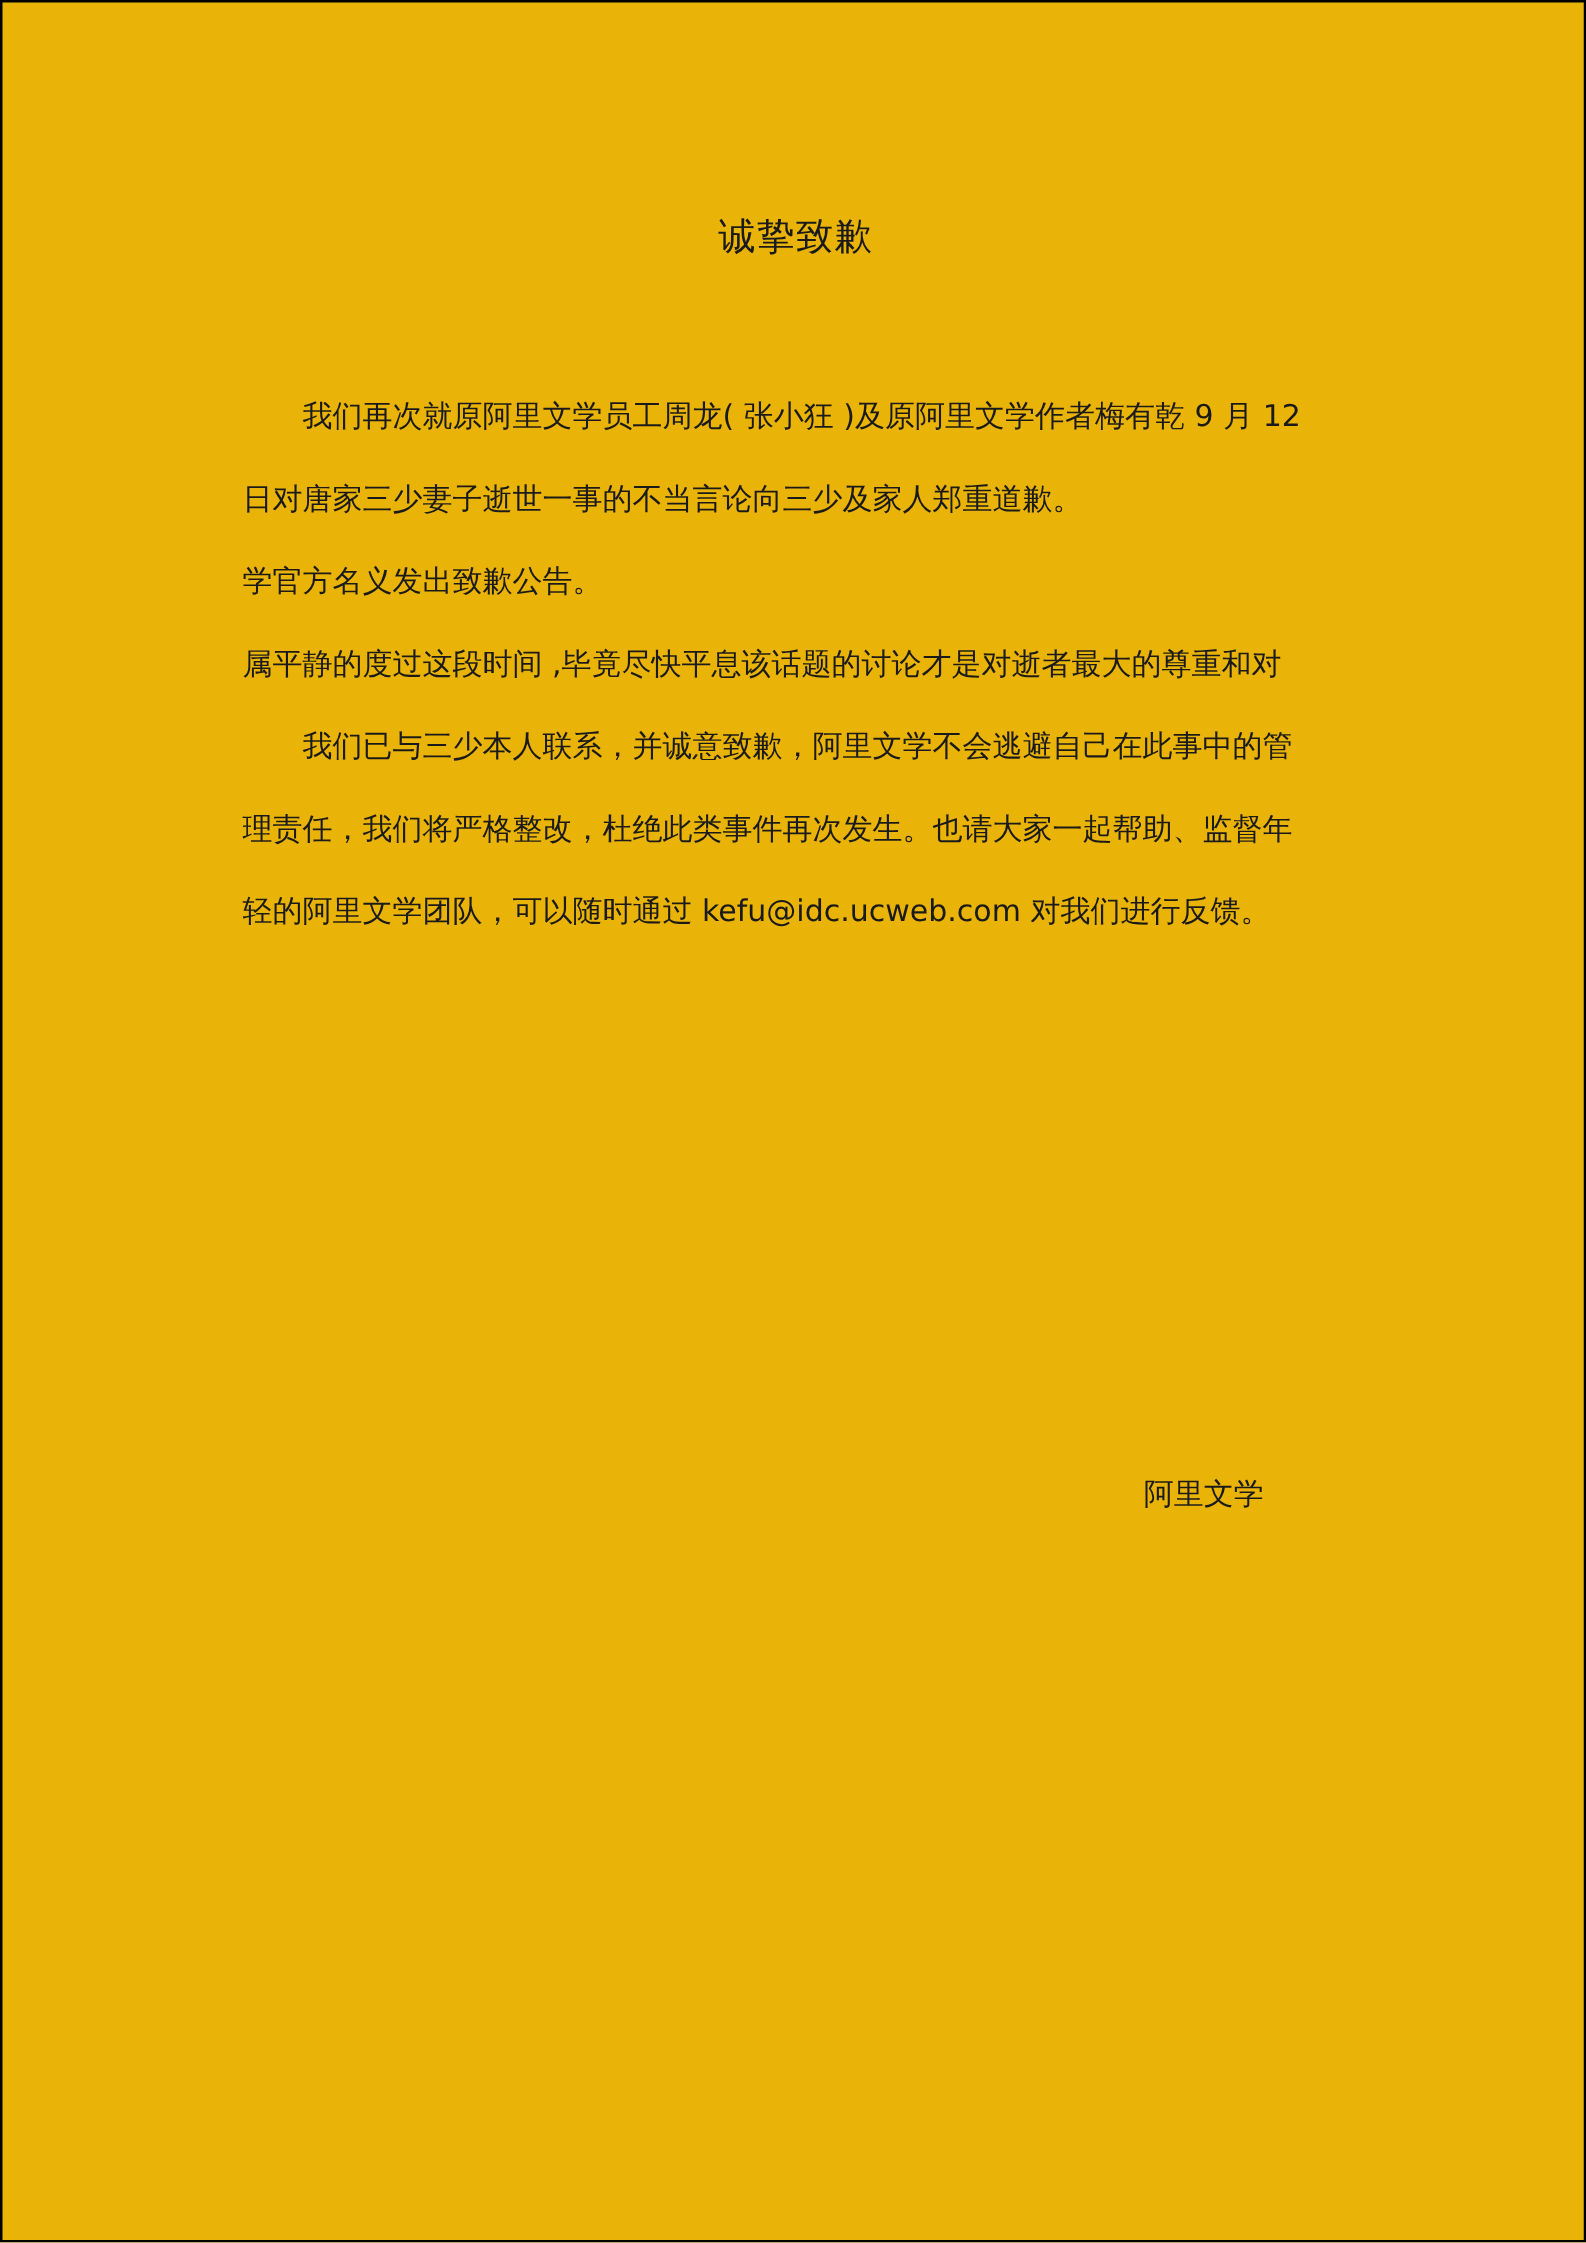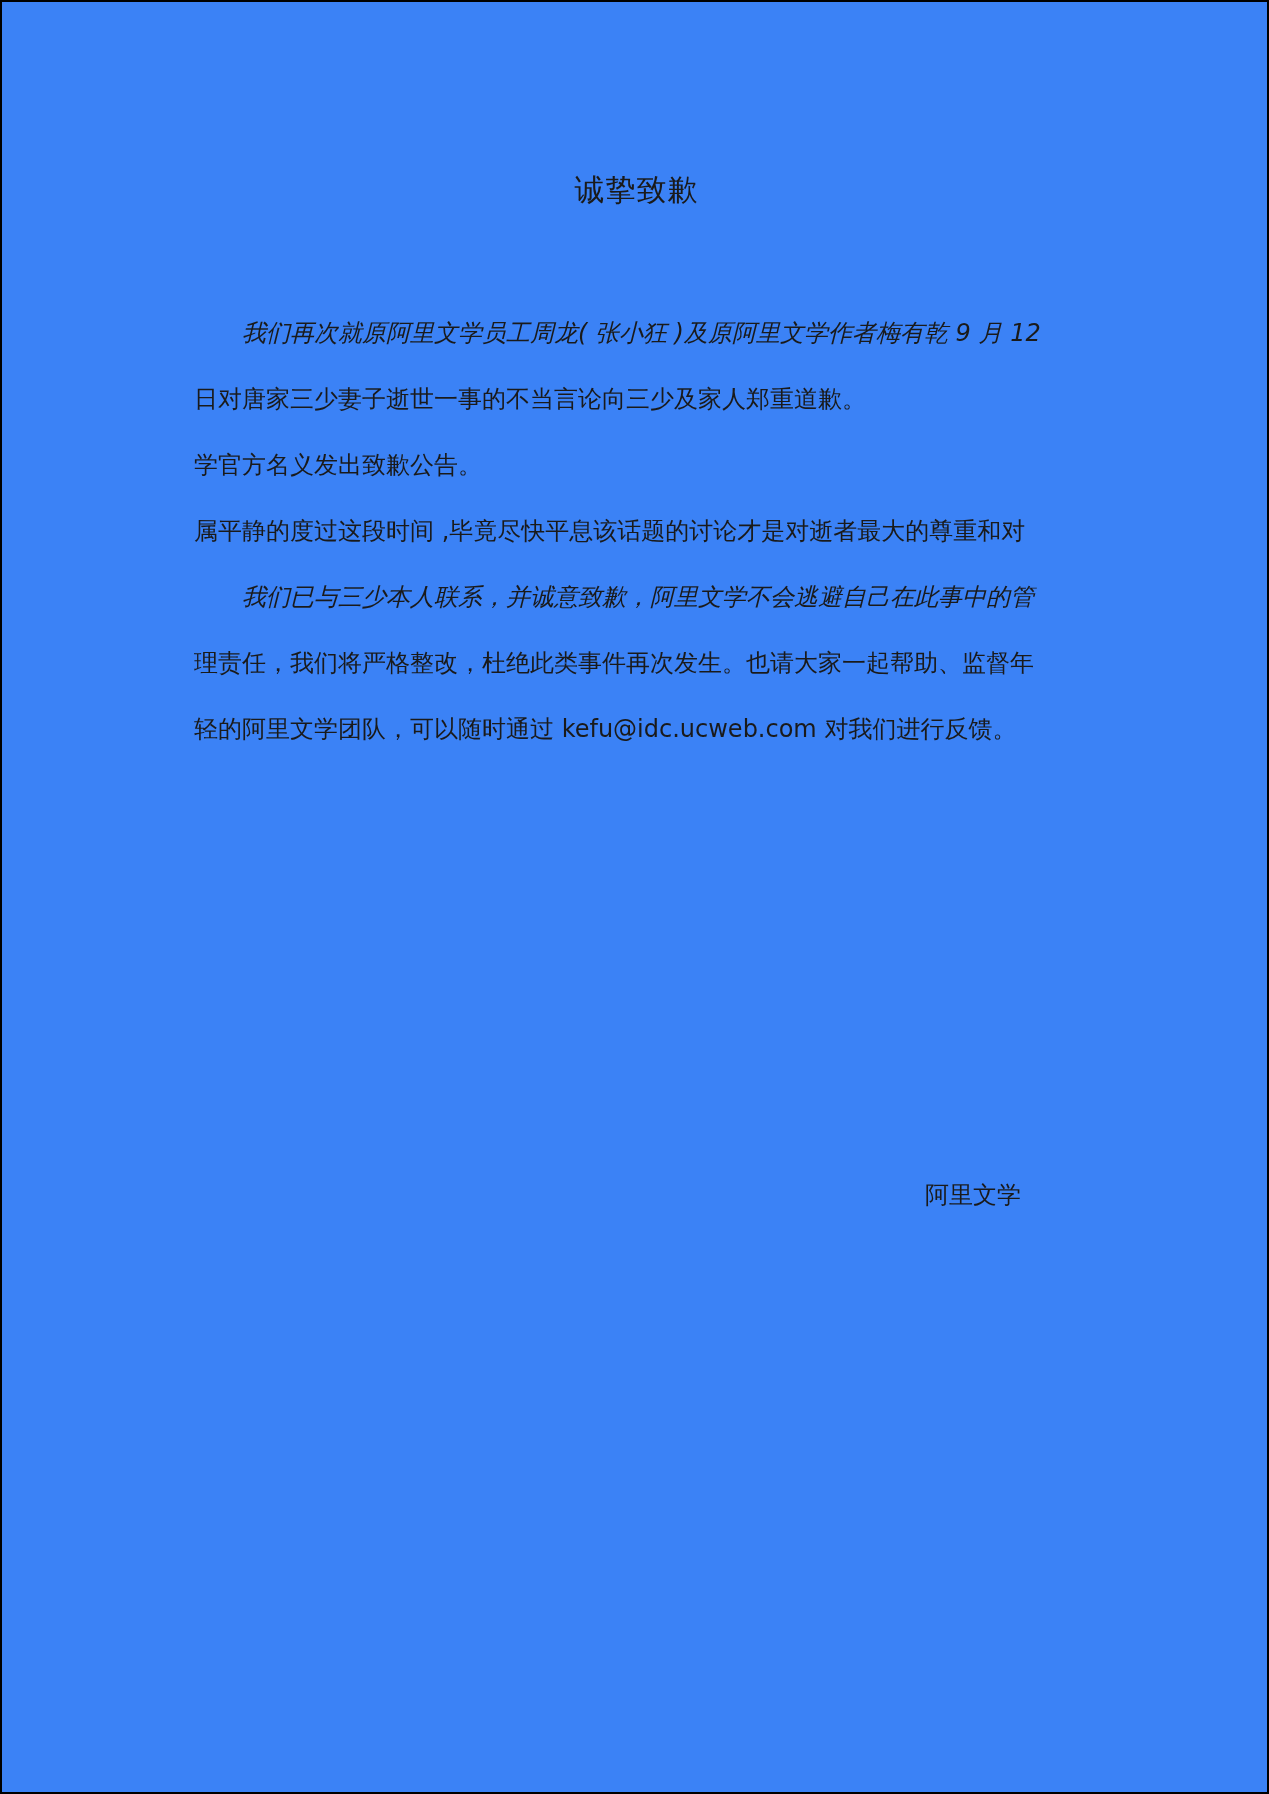--- a/index.html
+++ b/index.html
@@ -14,21 +14,21 @@
       overflow: hidden;
     }
     .page {
       position: absolute;
       left: 0;
       top: 0;
       width: 1269px;
       height: 1794px;
       box-sizing: border-box;
       border: 2px solid #000000;
-      background: #3b82f6;
+      background: #eab308;
       color: #1a1a1a;
       font-family: "DejaVu Sans", "Liberation Sans", sans-serif;
     }
     .title {
       position: absolute;
       left: 0;
       top: 166px;
       width: 1269px;
       text-align: center;
       font-size: 30px;
@@ -52,26 +52,25 @@
       text-align-last: left;
     }
     .line {
       display: block;
       white-space: nowrap;
       height: 66px;
       overflow: visible;
     }
     .para .line.first {
       padding-left: 48px;
-      font-style: italic;
     }
     .para { text-indent: 0; }
     .signature {
       position: absolute;
-      right: 190px;
+      right: 200px;
       top: 1160px;
       text-align: right;
       font-size: 24px;
       line-height: 66px;
       color: #1a1a1a;
     }
     .sig-org {
       display: block;
       padding-right: 56px;
     }

